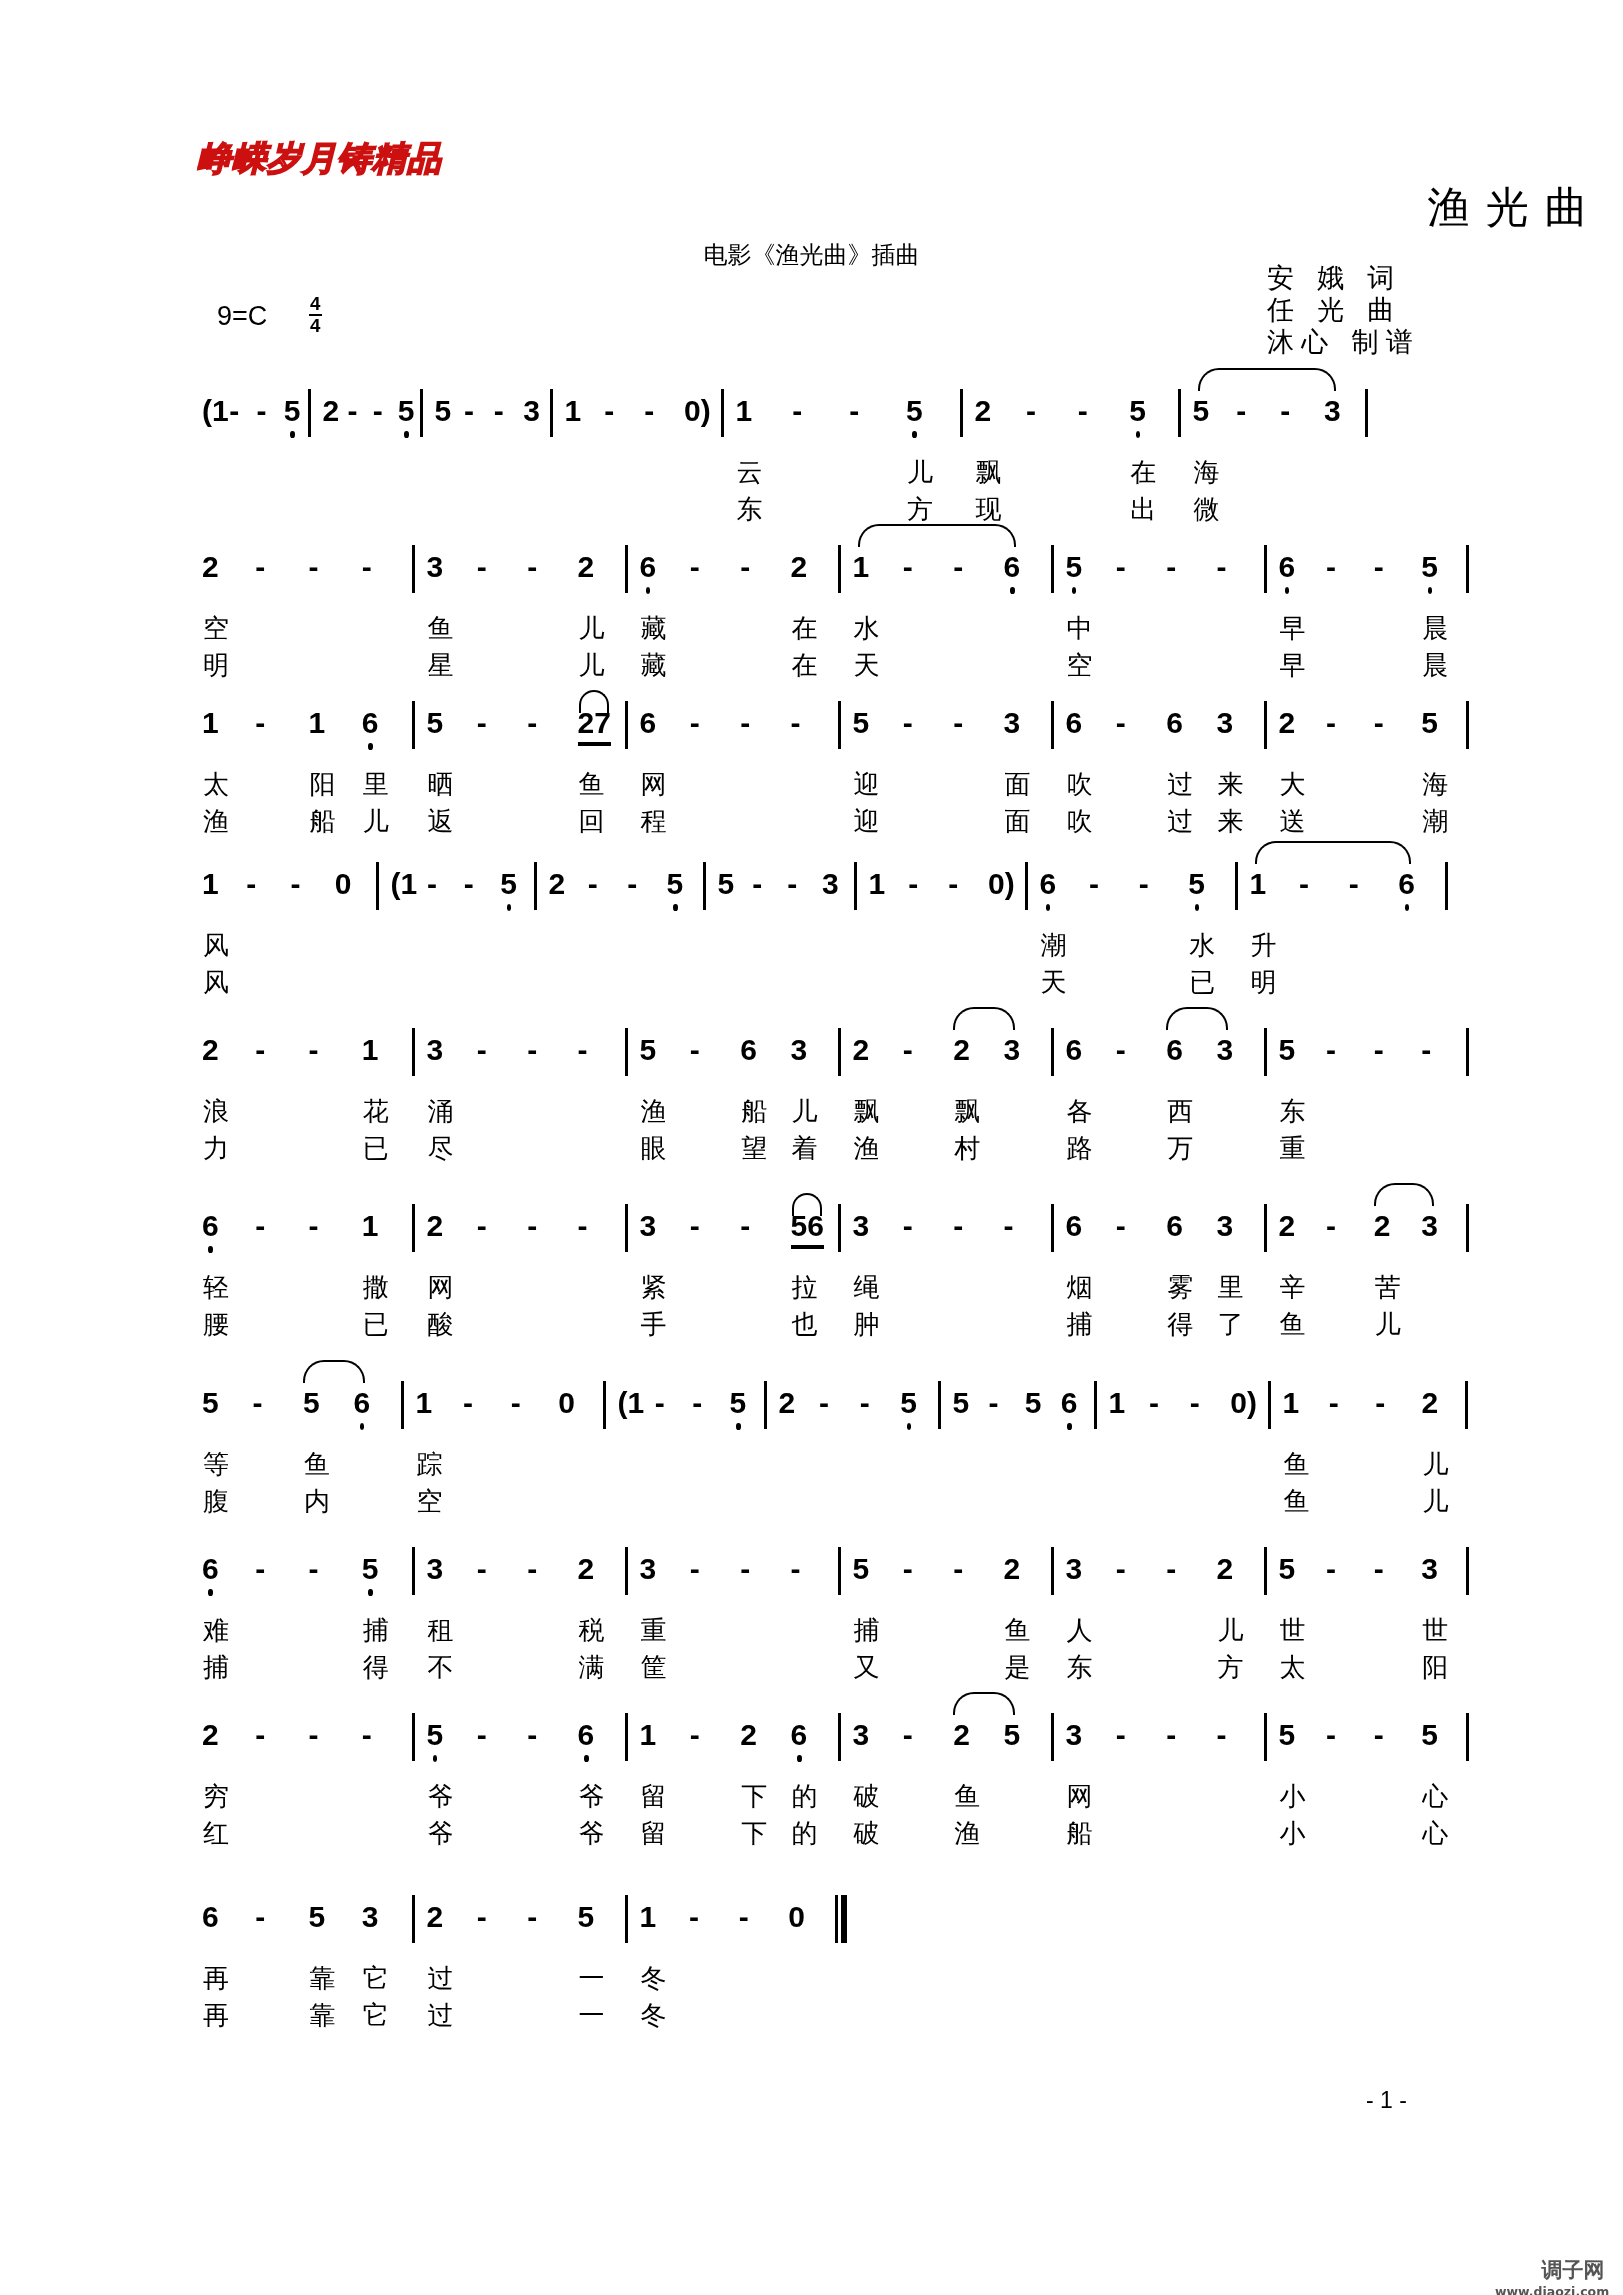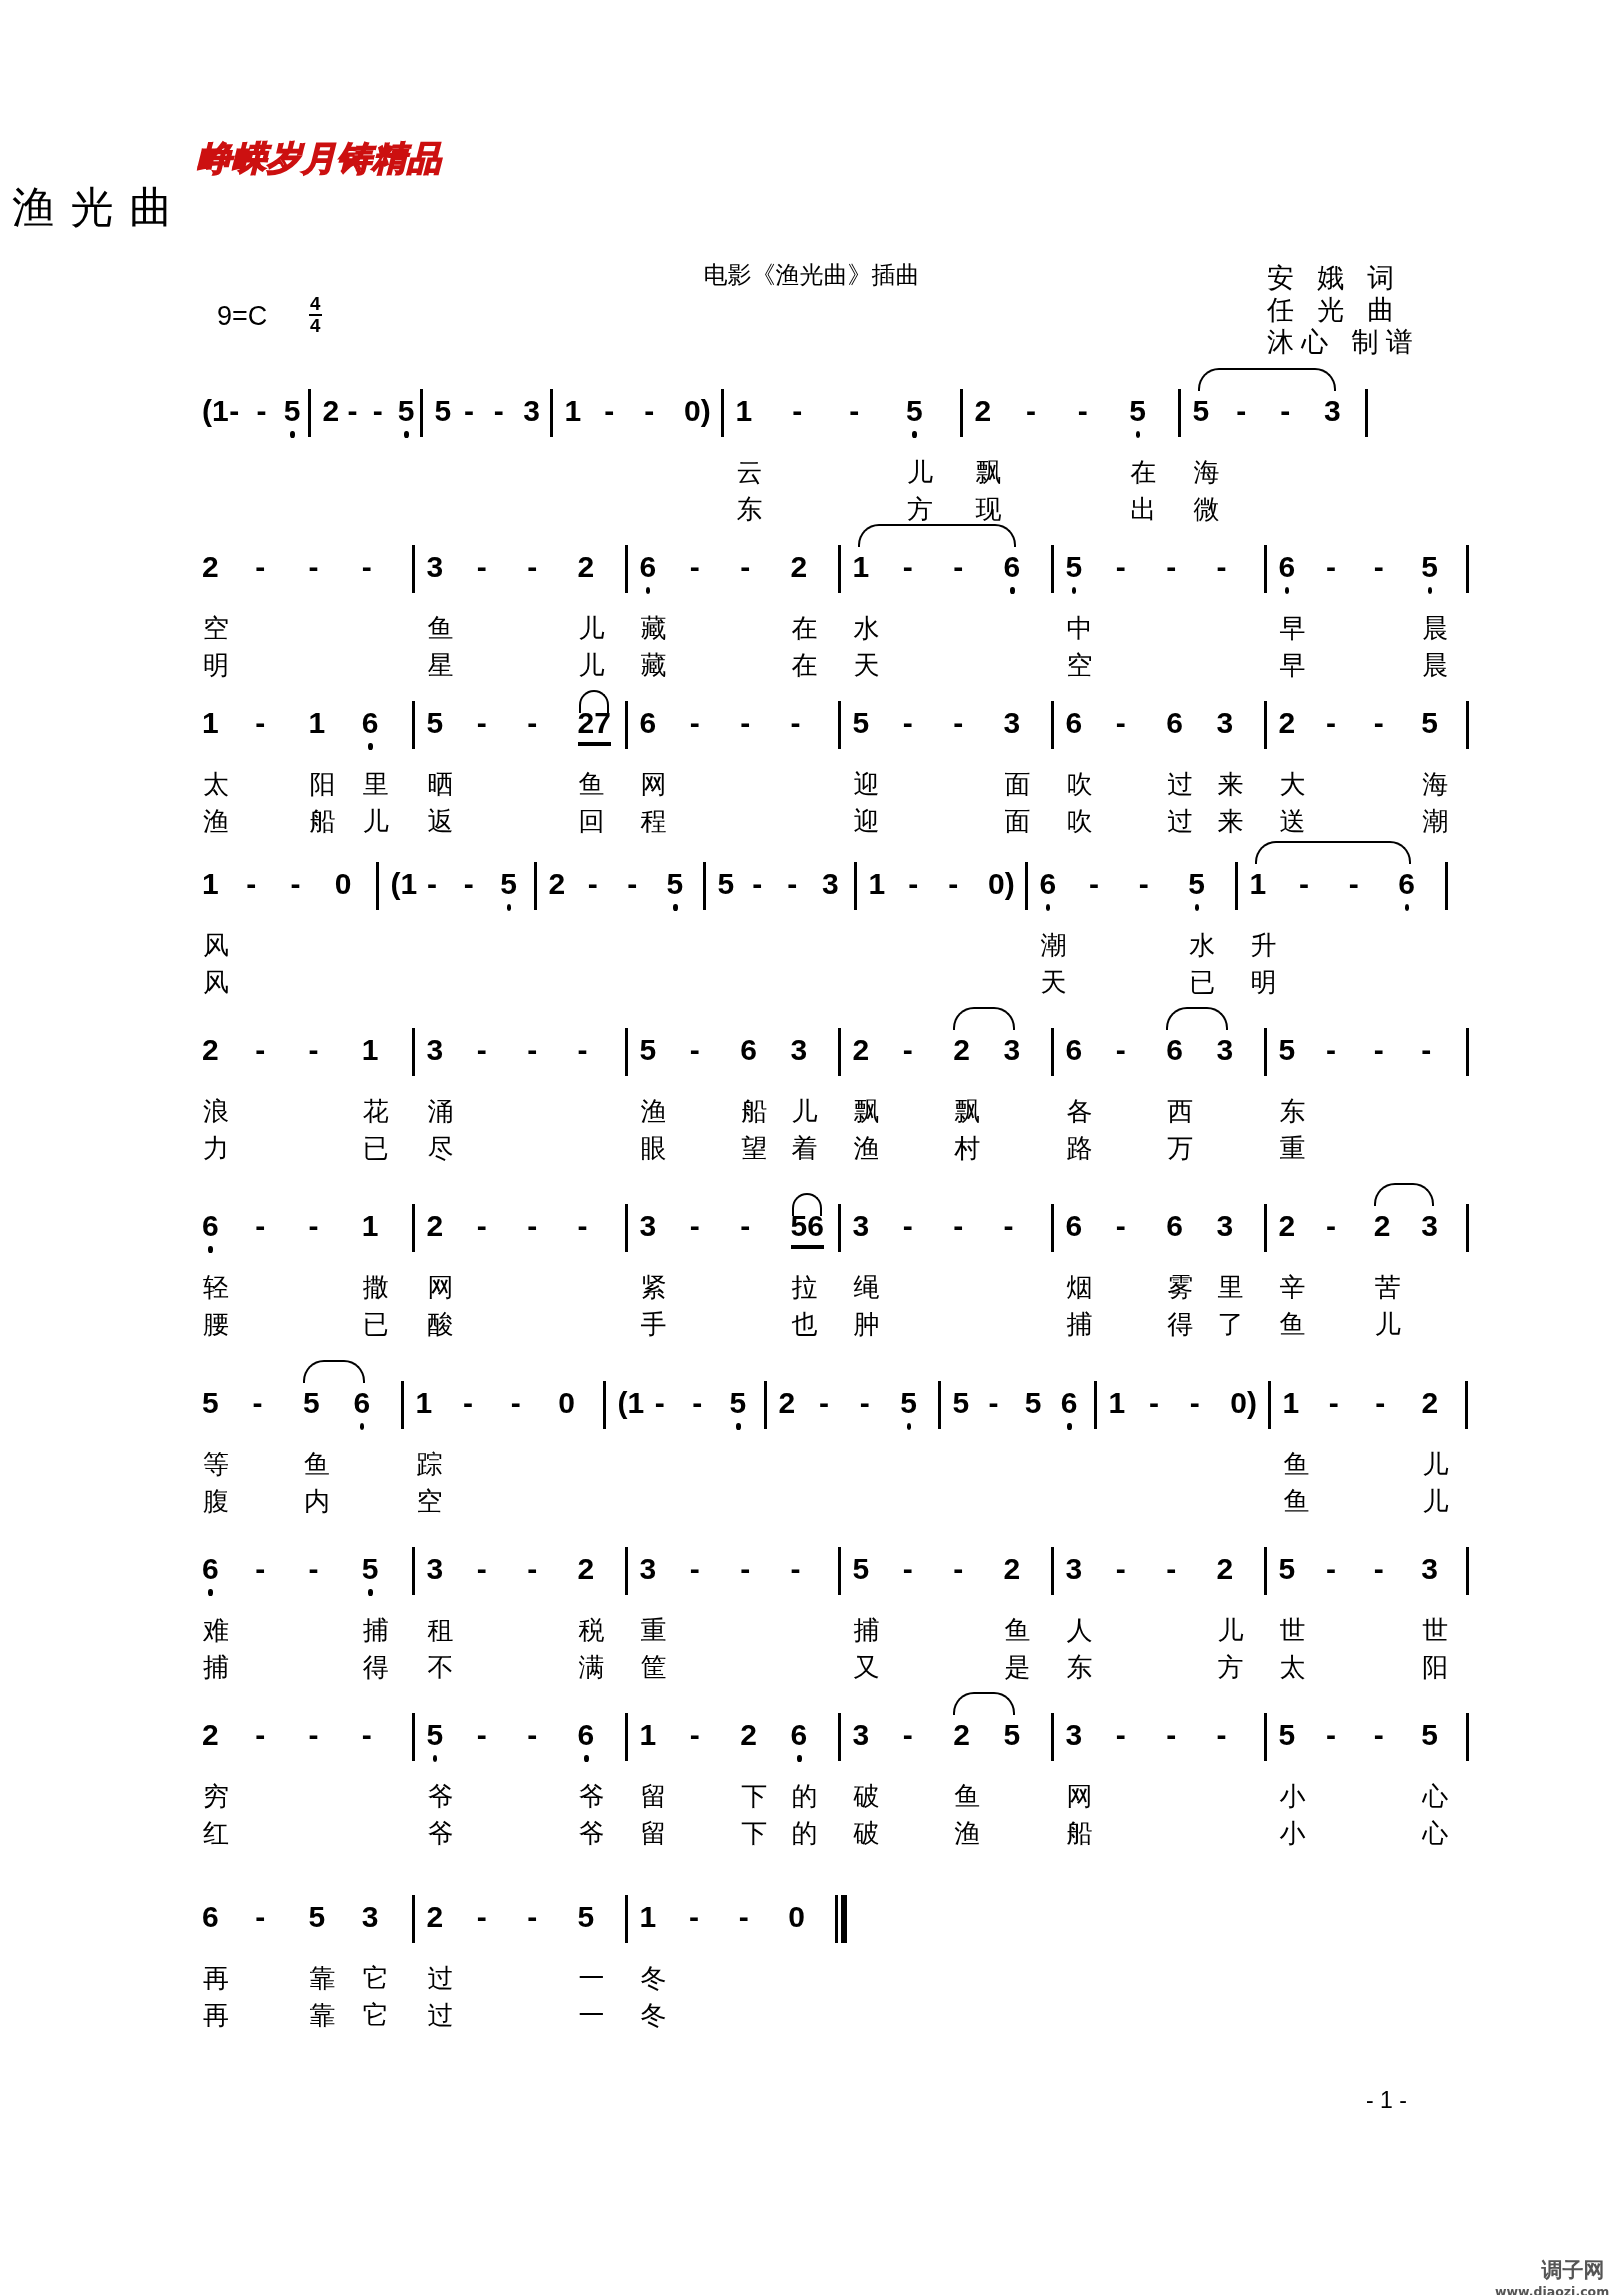--- a/index.html
+++ b/index.html
@@ -1,23 +1,23 @@
 <!DOCTYPE html>
 <html style="font-size:8.3px"><head>
 <meta charset="utf-8">
 <style>
   html, body { margin:0; padding:0; background:#ffffff; }
   body { width:1623px; height:2295px; position:relative; overflow:hidden;
          font-family:"DejaVu Sans", "Liberation Sans", sans-serif; color:#000; }
   .watermark-top { position:absolute; left:197px; top:136px; font-size:34px; font-weight:bold; font-style:italic;
          color:#ffffff; -webkit-text-stroke:1.6px #cc1010; letter-spacing:1px; font-family:"DejaVu Sans", sans-serif; }
-  .title { position:absolute; left:0; width:1603px; top:179px; text-align:left; font-size:43px; letter-spacing:15.6px;
-           font-family:"DejaVu Serif", serif;margin-left:12px; }
+  .title { position:absolute; left:0; width:1603px; top:179px; text-align:right; font-size:43px; letter-spacing:15.6px;
+           font-family:"DejaVu Serif", serif; }
   .subtitle { position:absolute; left:0; width:1623px; top:239px; text-align:center; font-size:24px;
-              font-family:"DejaVu Sans", sans-serif;margin-top:20px; }
+              font-family:"DejaVu Sans", sans-serif; }
   .credits { position:absolute; left:1267px; top:262px; font-size:27px; line-height:32px; }
   .credits div { letter-spacing:7.3px; }
   .key { position:absolute; left:217px; top:301px; font-size:27px; font-family:"Liberation Sans", sans-serif; }
   .timesig { position:absolute; left:309px; top:295px; font-size:18.7px; font-weight:bold; line-height:17.7px; text-align:center;
              font-family:"Liberation Sans", sans-serif; }
   .timesig .bar { width:12.5px; height:2.6px; background:#000; margin:1px auto; }
 
   .row { position:absolute; left:202px; width:1267px; height:156px; }
   .staff { position:absolute; left:0; top:0; width:100%; height:57px; display:flex; }
   .measure { position:relative; height:57px; display:flex; align-items:flex-start; }

